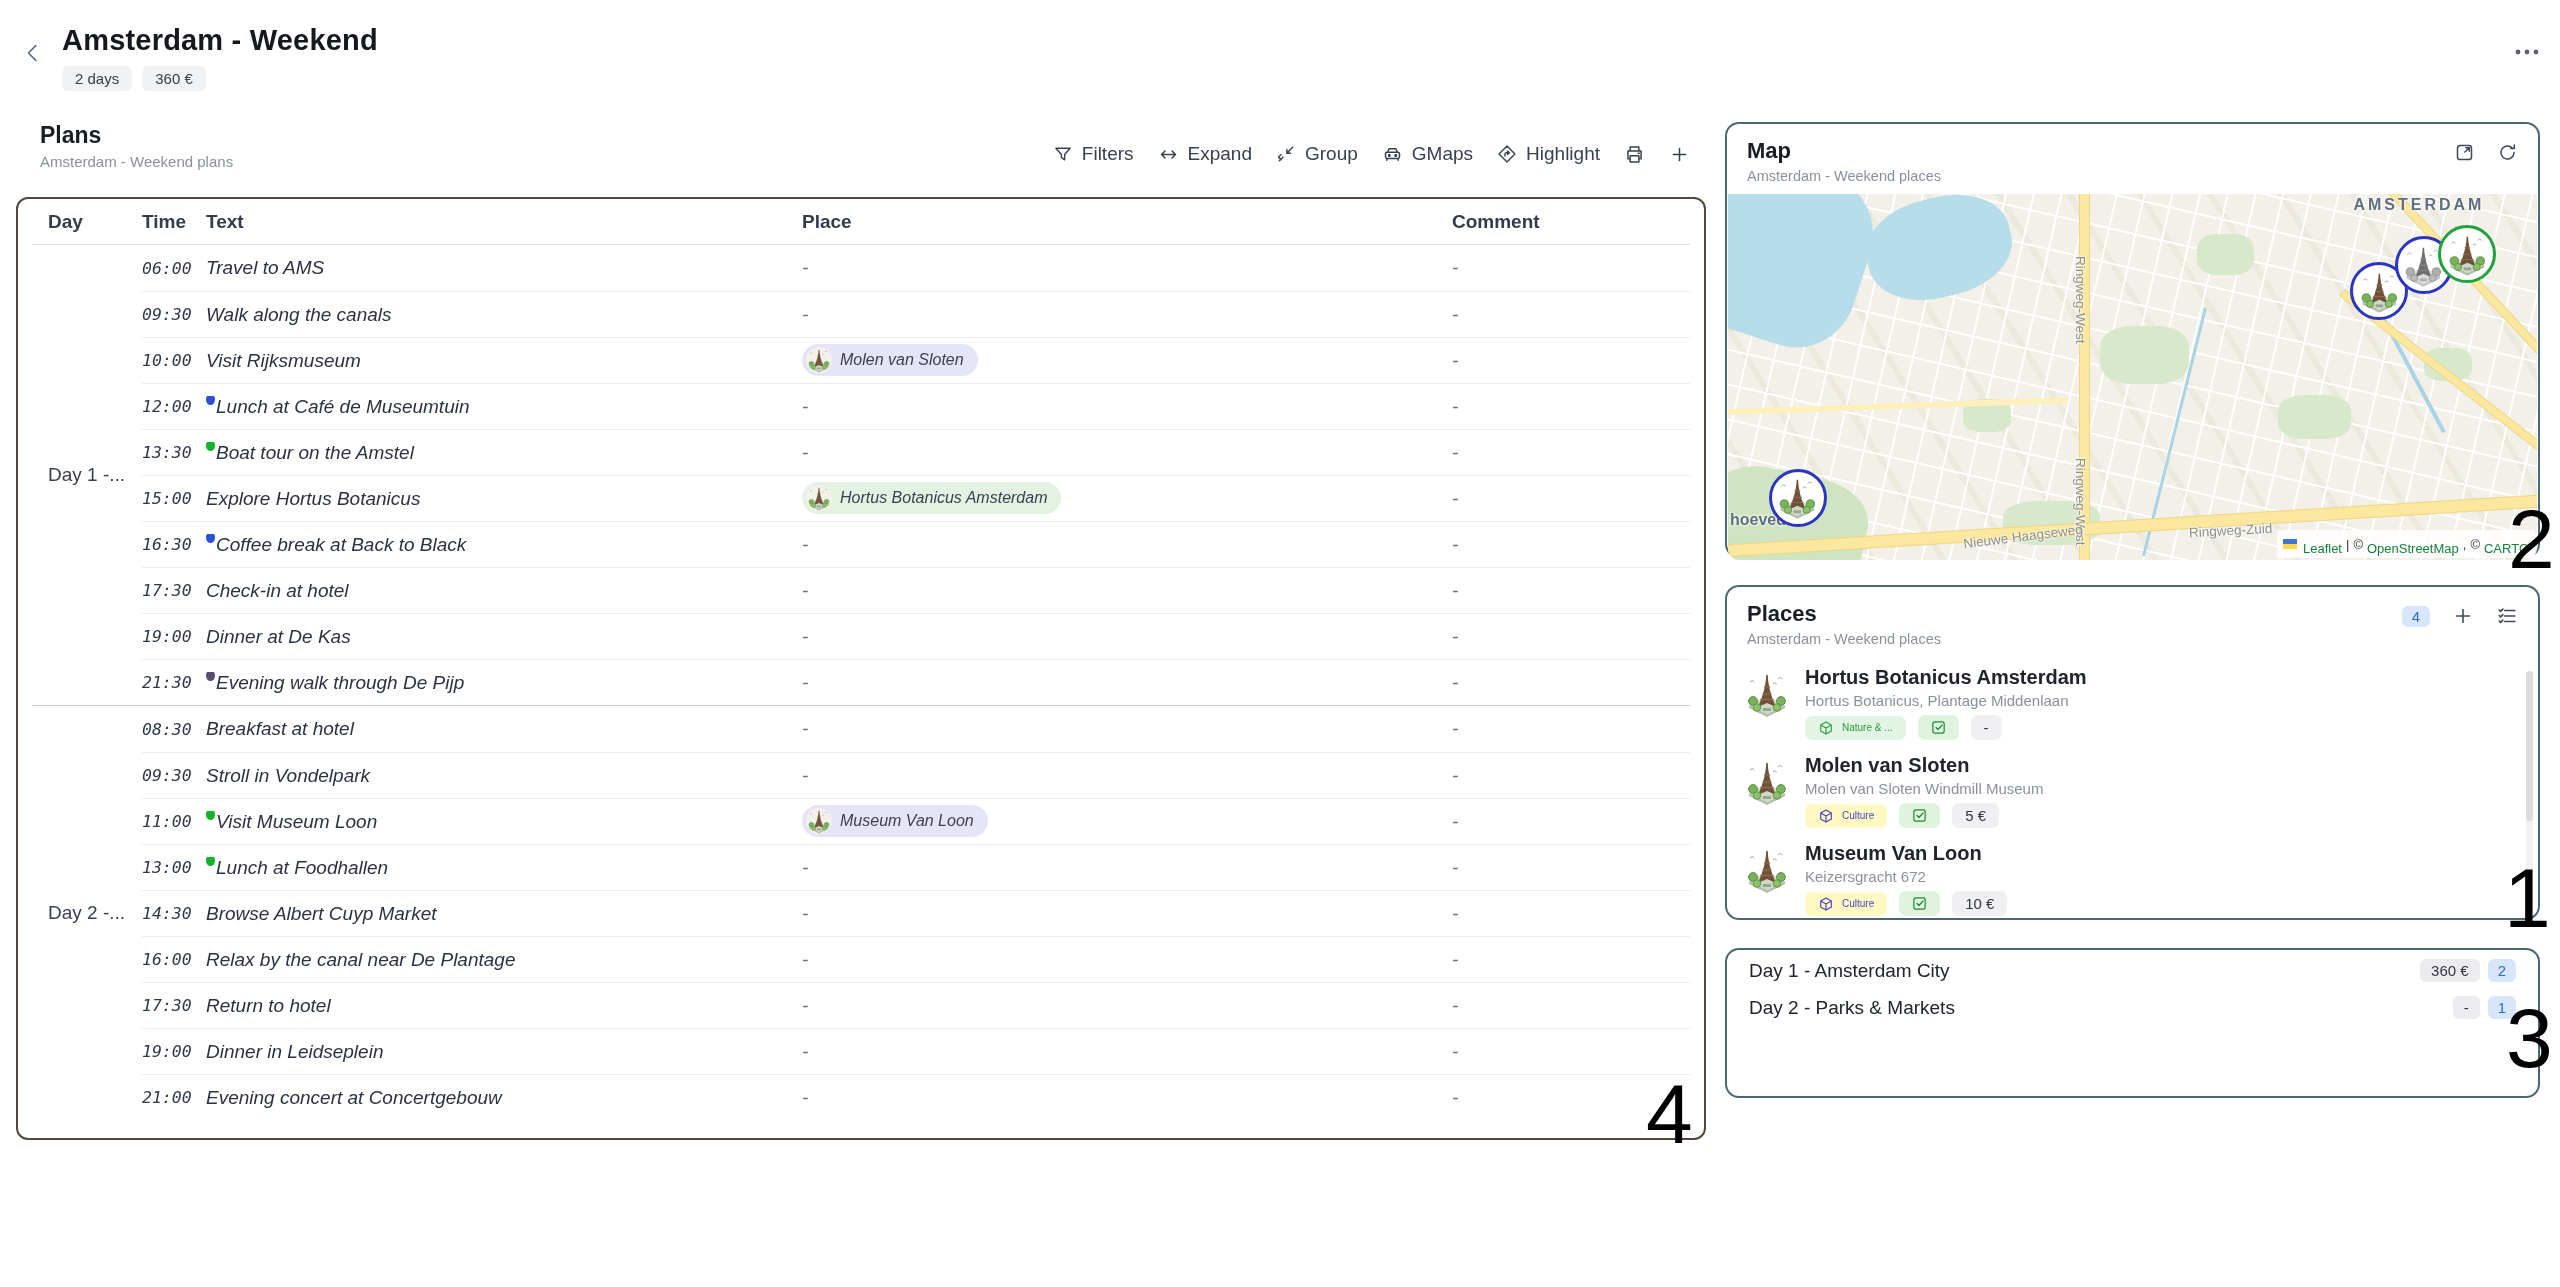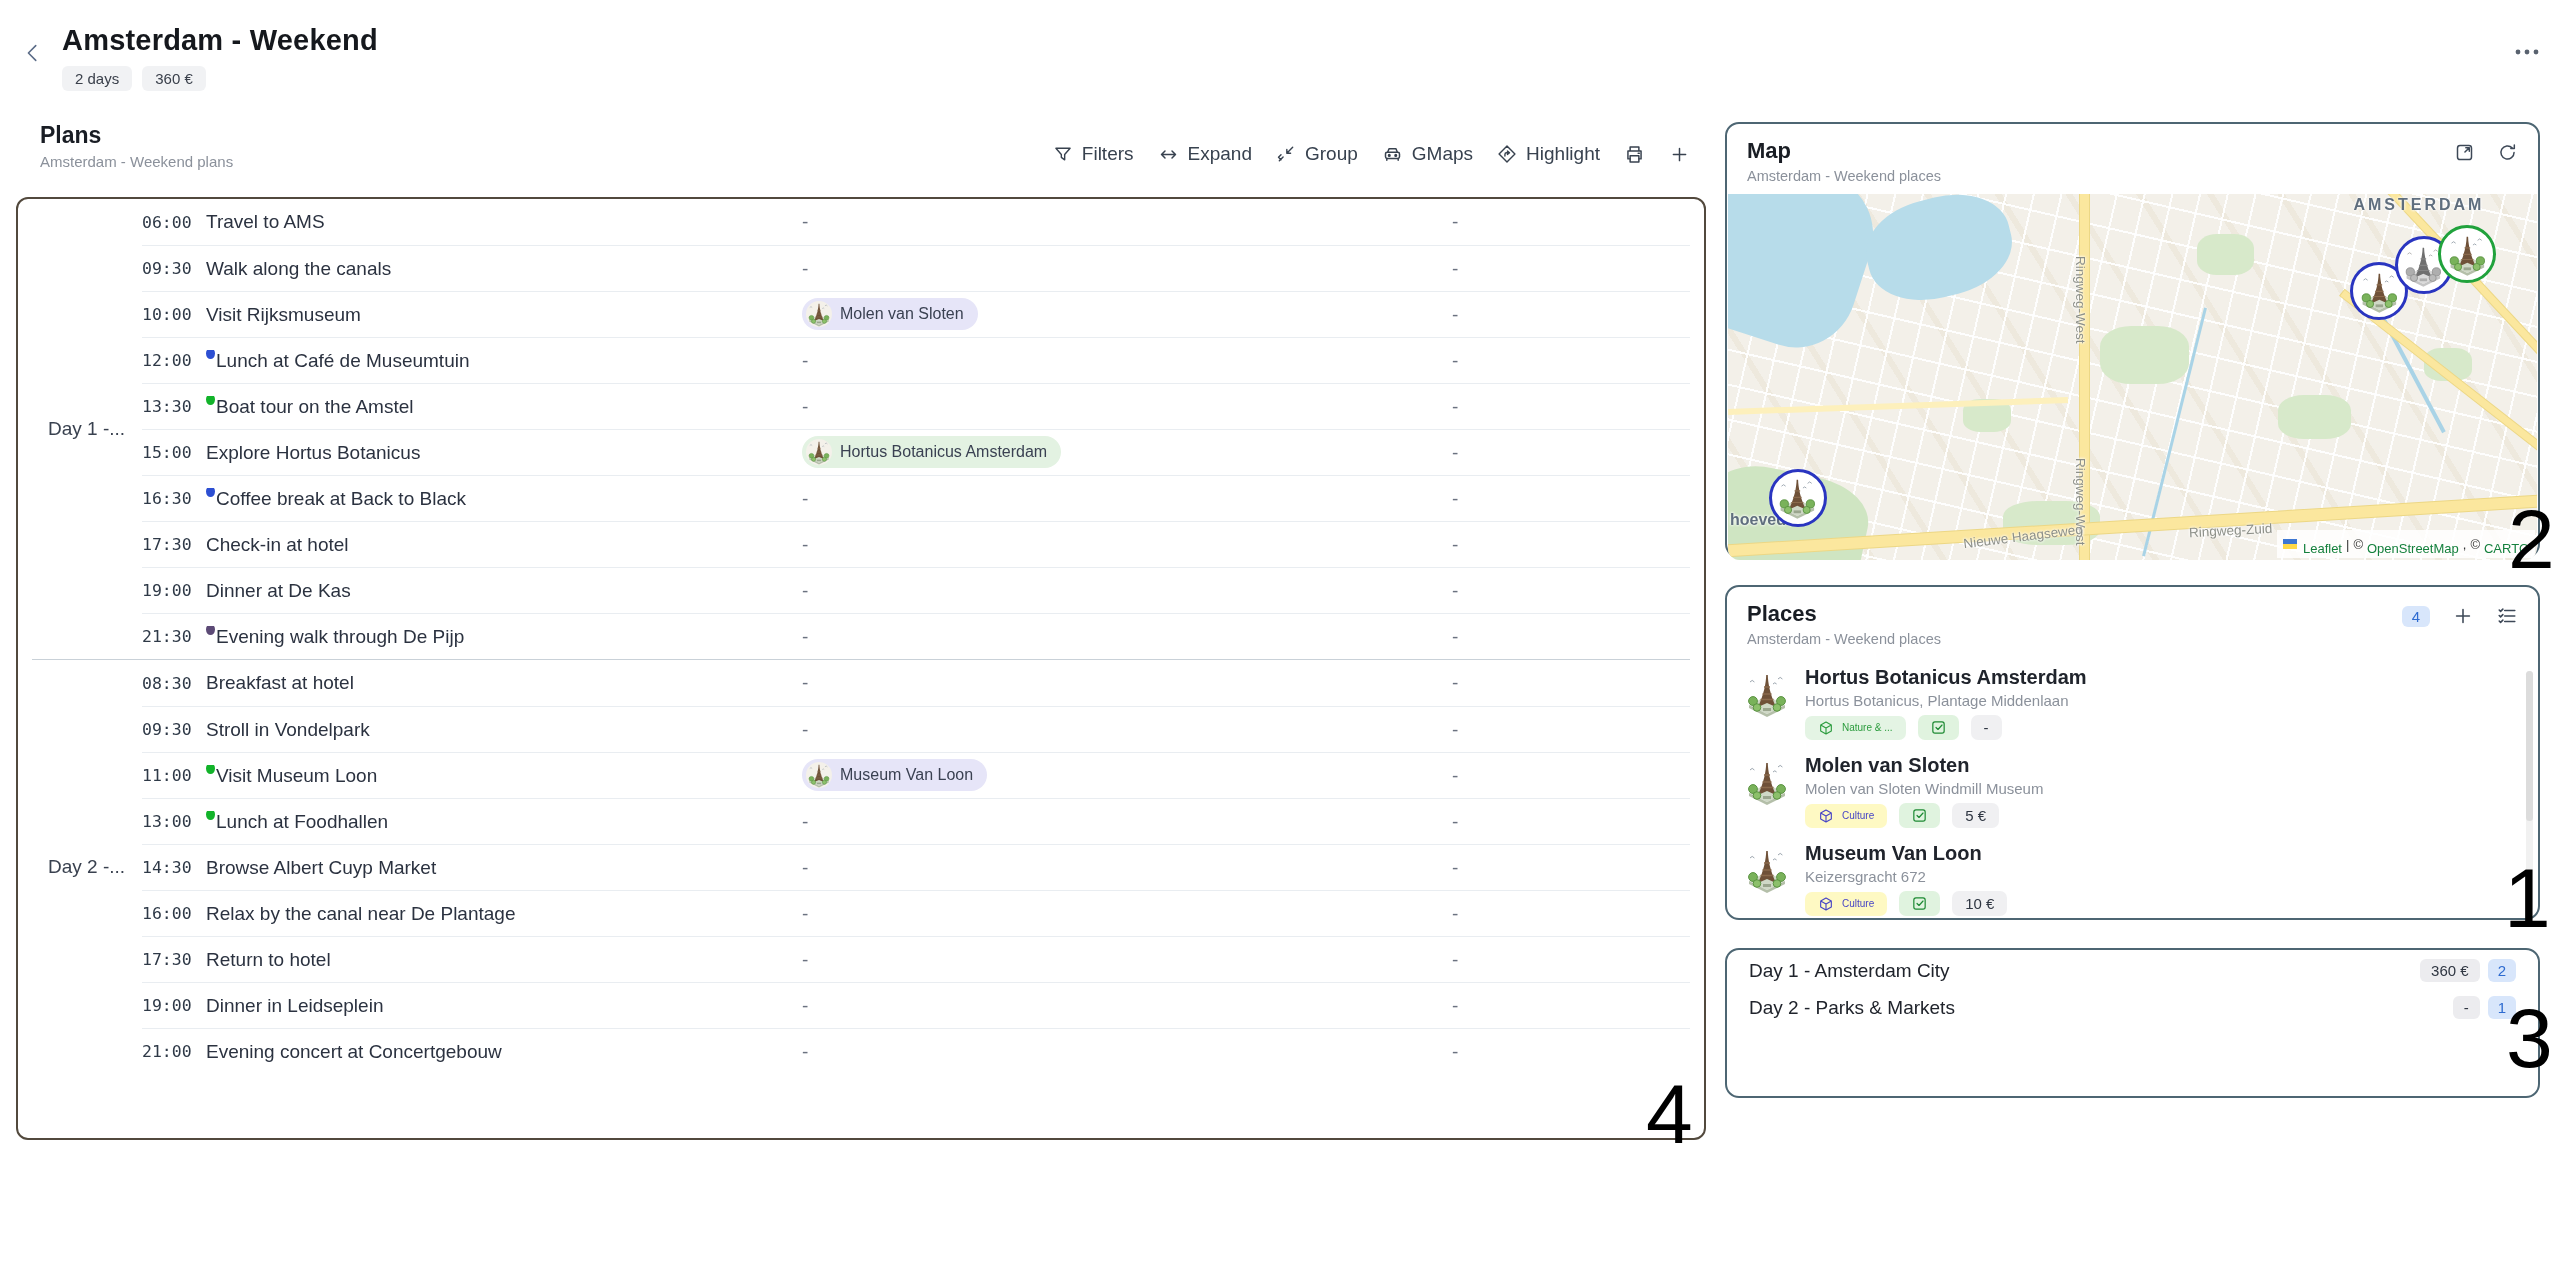--- a/index.html
+++ b/index.html
@@ -26,21 +26,21 @@
 
   .plans-card { position:absolute; left:16px; top:197px; width:1690px; height:943px;
     border:2px solid #52493d; border-radius:12px; background:#fff; padding:0 14px; overflow:hidden; }
   .thead { display:grid; grid-template-columns:110px 64px 596px 650px 1fr; align-items:center;
     height:46px; font-size:19px; font-weight:700; color:#333c4c; border-bottom:1px solid #dde2e8; }
   .t-group { position:relative; }
   .t-group + .t-group { border-top:1px solid #c9d1d8; }
   .day-label { position:absolute; left:16px; top:50%; transform:translateY(-50%);
     font-size:19px; color:#39414f; white-space:nowrap; }
   .group-rows { margin-left:110px; }
-  .t-row { display:grid; grid-template-columns:64px 596px 650px 1fr; align-items:center; height:46px; font-size:19px; }
+  .t-row { display:grid; grid-template-columns:64px 596px 650px 1fr; align-items:center; height:46px; font-size:19px;font-style:italic; }
   .t-row + .t-row { border-top:1px solid #e9edf1; }
   .cell-time { font-family:"DejaVu Sans Mono", monospace; font-size:16.5px; color:#2e3947; }
   .cell-text { color:#2b3240; white-space:nowrap; overflow:hidden; }
   .dot { display:inline-block; width:9px; height:11px; border-radius:50%; transform:translateY(-8px); margin-right:1px; }
   .dot-blue { background:#2d4fd2; } .dot-green { background:#12b32a; } .dot-purple { background:#5c4a76; }
   .dash { color:#6b7280; }
   .place-chip { display:inline-flex; align-items:center; gap:8px; border-radius:999px; padding:3px 14px 3px 4px; font-size:16px; color:#3a4152; }
   .chip-lavender { background:#e6e5f8; } .chip-green { background:#e3f2e2; }
   .chip-thumb { width:26px; height:26px; border-radius:50%; overflow:hidden; background:#f4f1ea; flex:none; }
   .chip-thumb svg { width:100%; height:100%; }
@@ -220,20 +220,27 @@
       </svg>
   </span>
   <span class="tb-btn">
     <svg class="ico" width="21" height="21" viewBox="0 0 24 24">
         <path d="M12 5 v14 M5 12 h14"></path>
       </svg>
   </span>
 </div>
 
 <div class="plans-card">
+  <div class="thead">
+    <span style="padding-left:16px">Day</span>
+    <span>Time</span>
+    <span>Text</span>
+    <span>Place</span>
+    <span>Comment</span>
+  </div>
   <div>
       <div class="t-group">
     <span class="day-label">Day 1 -...</span>
     <div class="group-rows">
           <div class="t-row">
     <span class="cell-time">06:00</span>
     <span class="cell-text"><span>Travel to AMS</span></span>
     <span>
       
       <span class="dash">-</span>

